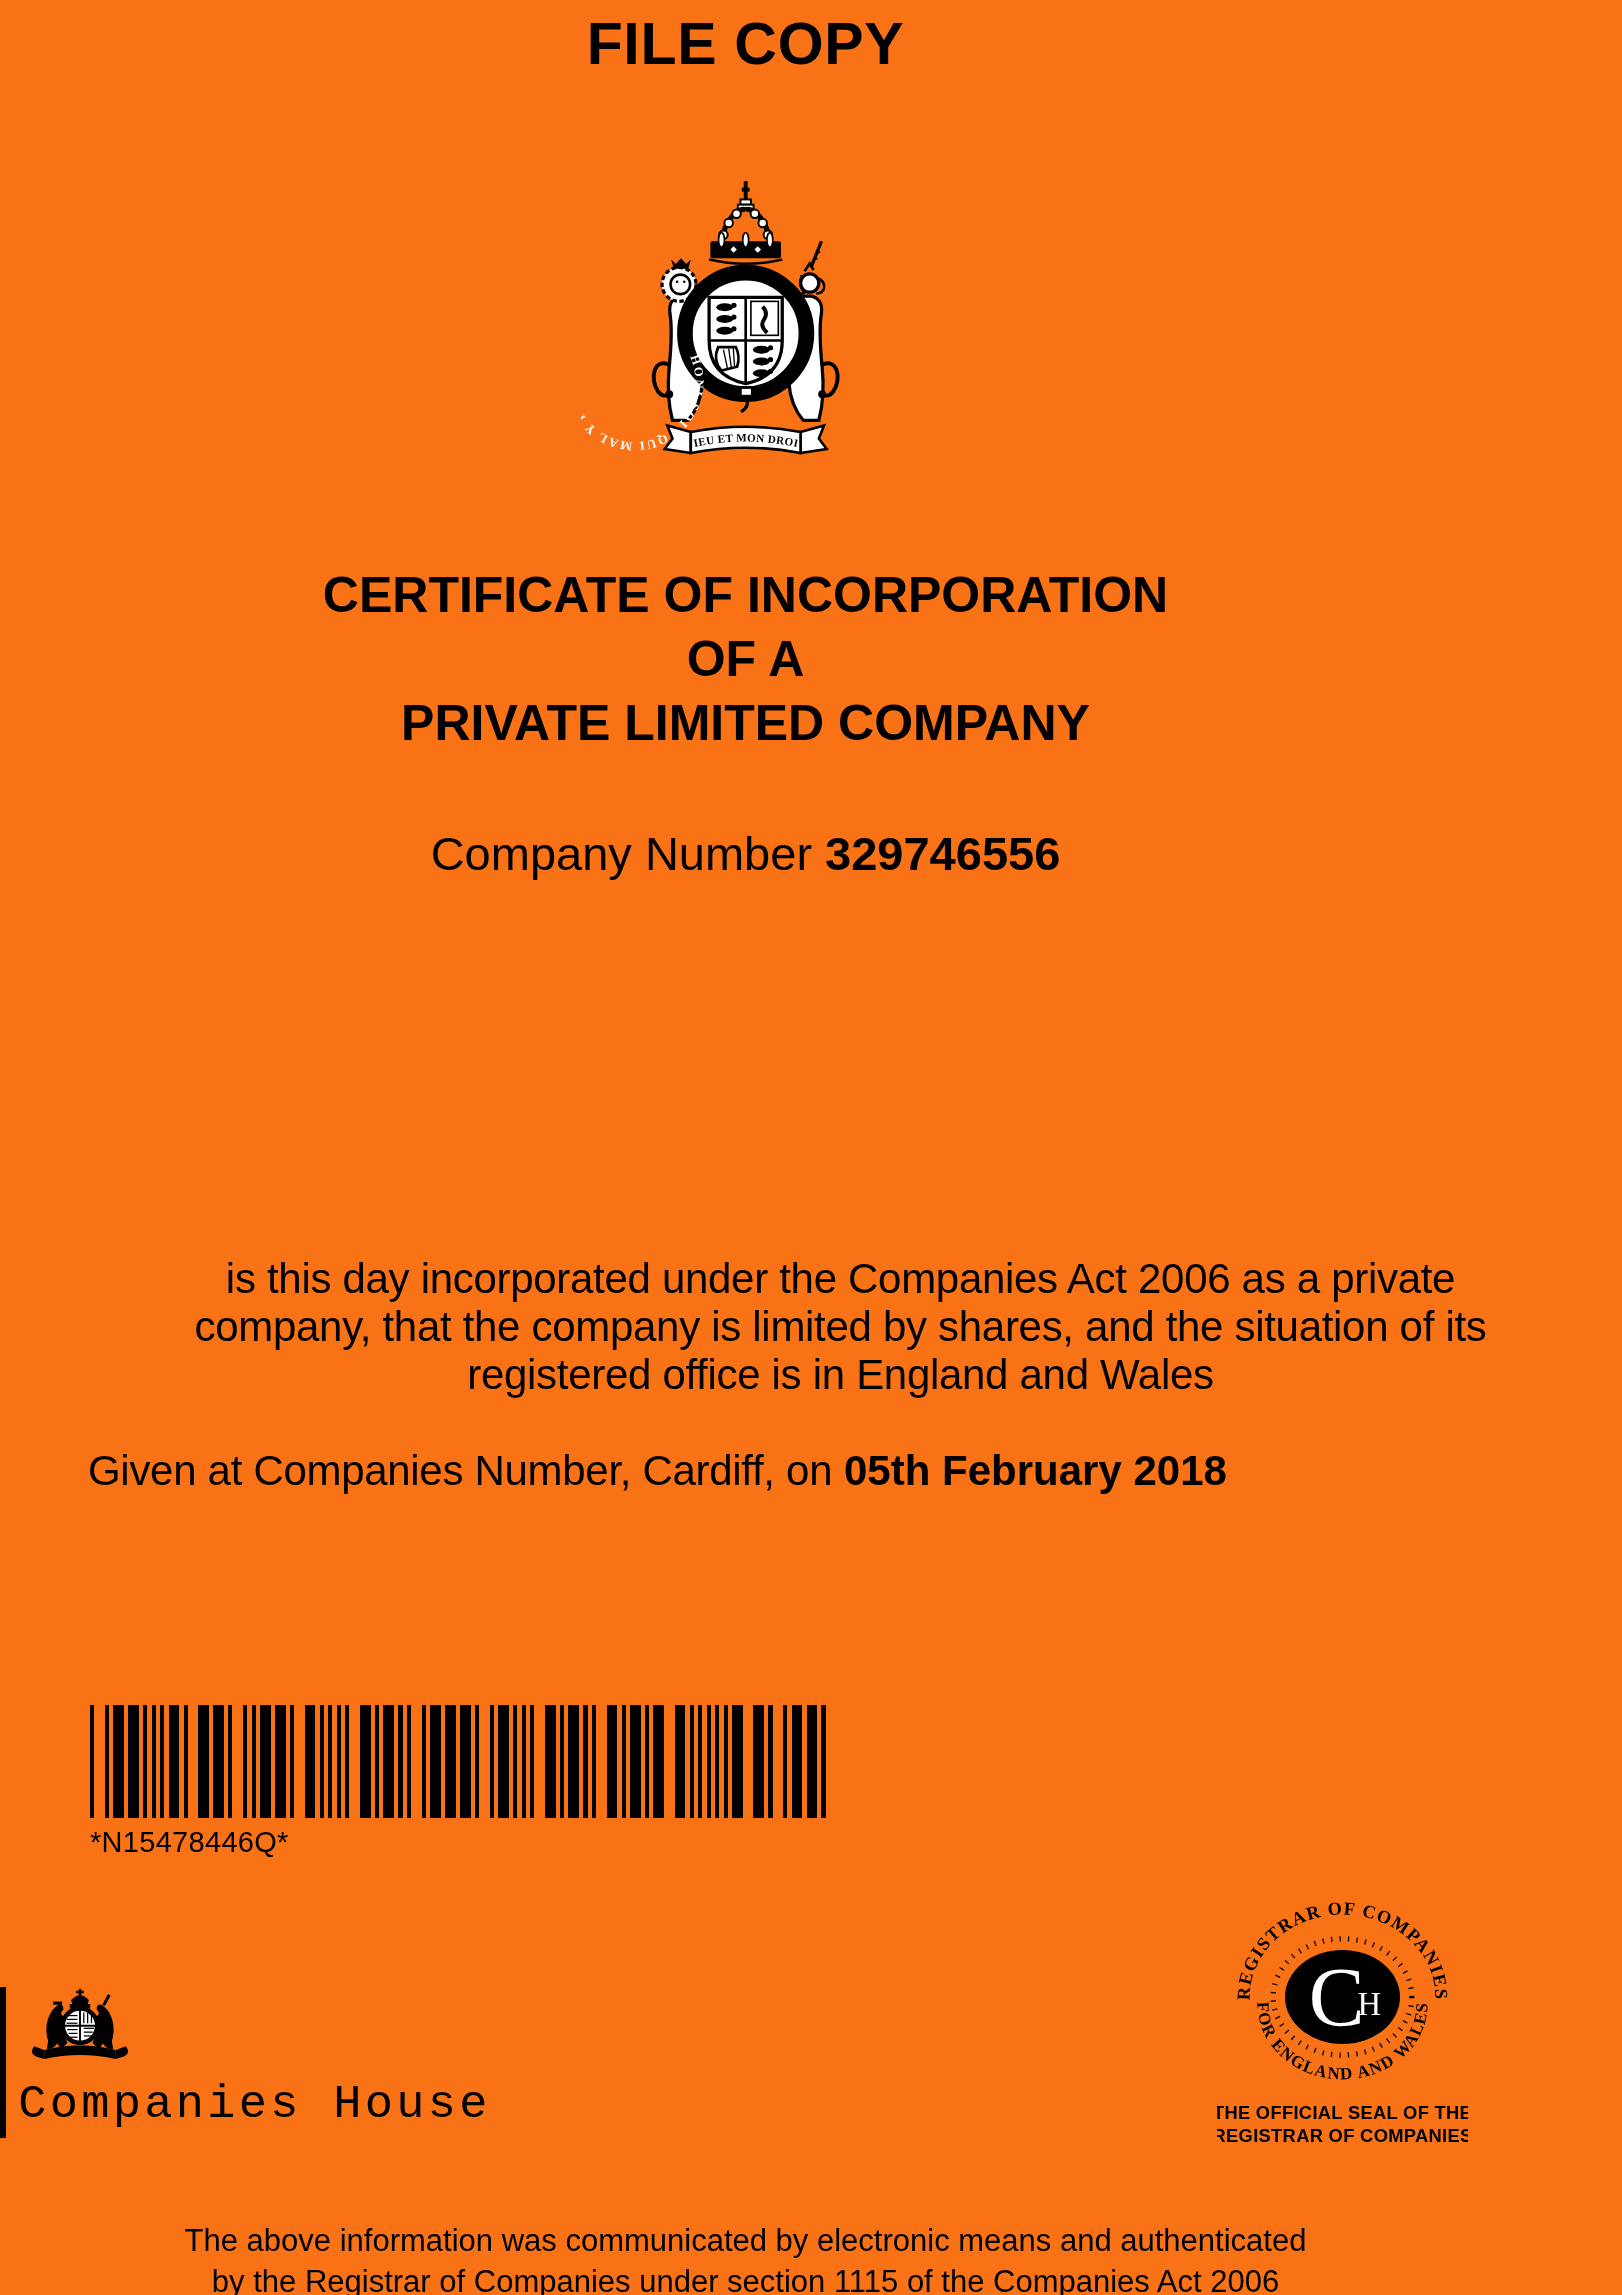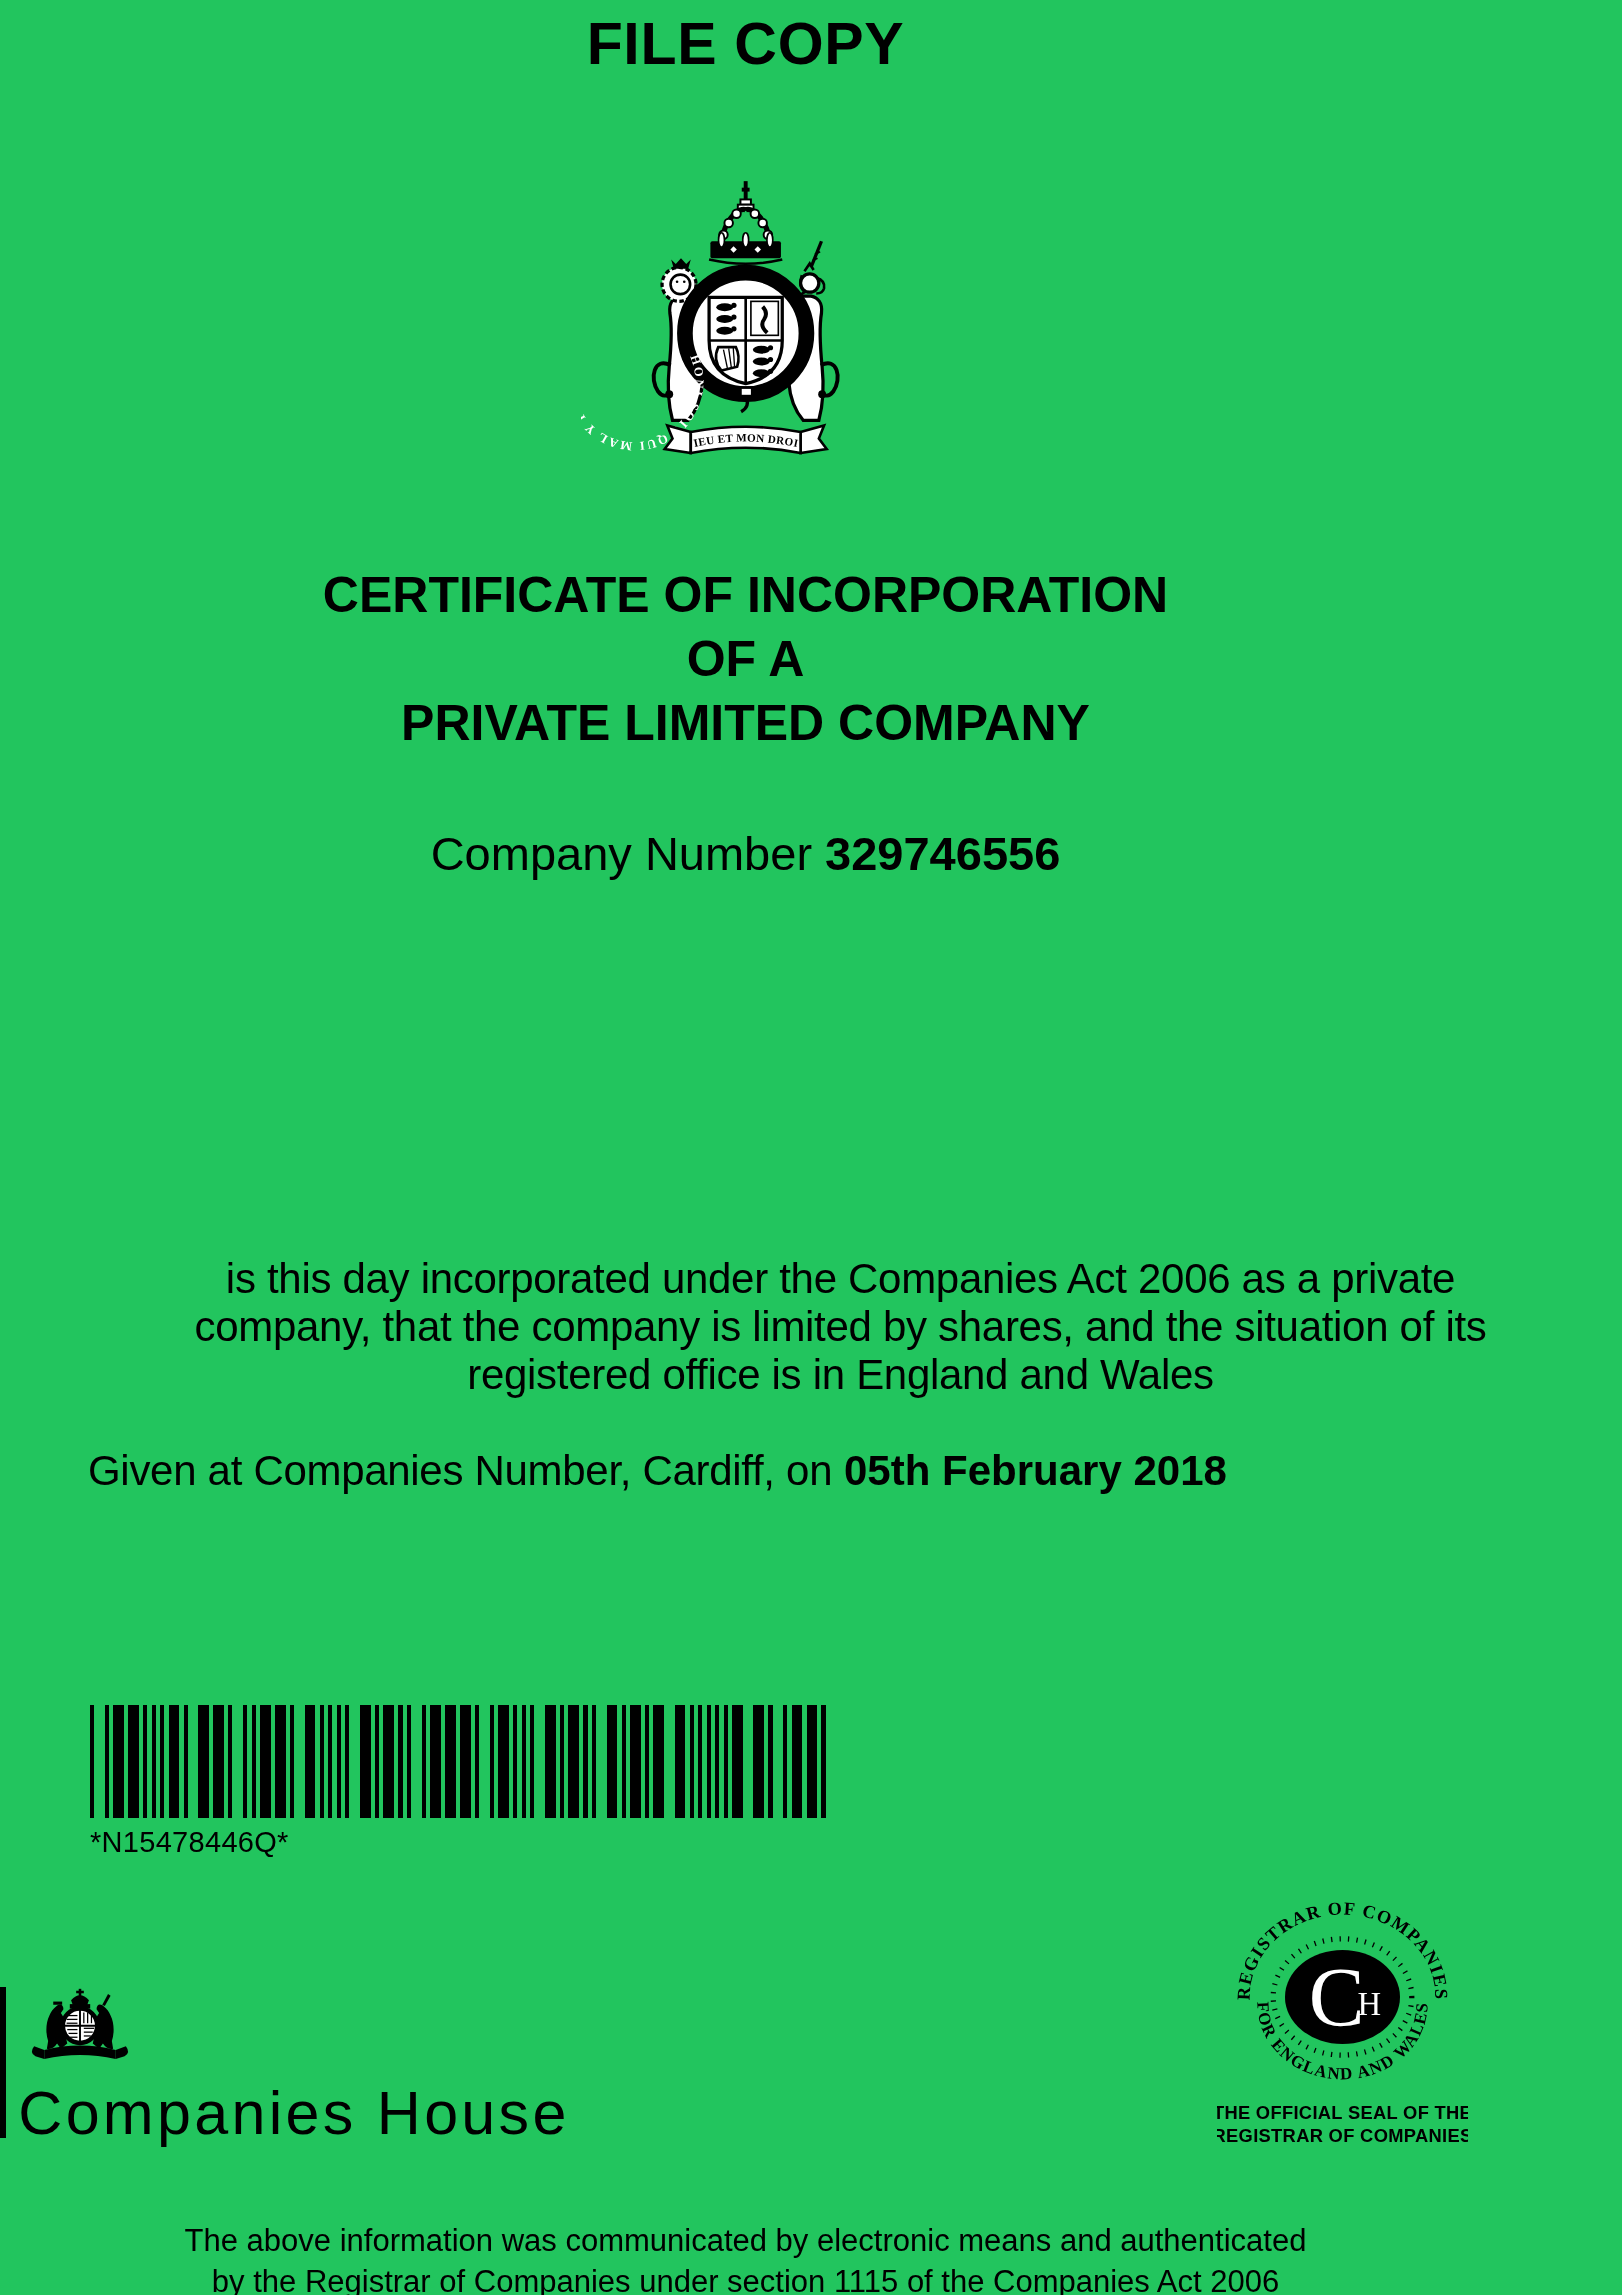--- a/index.html
+++ b/index.html
@@ -1,37 +1,37 @@
 <!DOCTYPE html>
 <html style="font-size:10.5px"><head>
 <meta charset="utf-8">
 <style>
   html,body{margin:0;padding:0;background:#fff;}
   .page{
     position:relative;width:1623px;height:2295px;margin:0 auto;
-    background:#22c55e;color:#000;overflow:hidden;
+    background:#f97316;color:#000;overflow:hidden;
     font-family:"Liberation Sans", sans-serif;
   }
   .abs{position:absolute;}
   .content-center{left:88px;width:1315px;text-align:center;}
   .stamp{top:11.8px;font-size:59px;font-weight:700;line-height:1.1;letter-spacing:0.7px;}
   .title{top:563px;font-size:50px;font-weight:700;line-height:64px;white-space:pre-line;}
   .company-number{top:826px;font-size:47px;line-height:56px;}
   .company-number .num{font-weight:700;margin-left:13px;}
   .doc-text{font-size:42px;line-height:48px;letter-spacing:-0.3px;white-space:pre-line;}
   .certify{left:88px;top:1033px;width:1479px;text-align:left;}
   .company-name{left:98px;top:1170px;font-size:43px;font-weight:700;letter-spacing:0.3px;}
   .body2{left:88px;top:1255px;width:1505px;text-align:center;}
   .given{left:88px;top:1447px;font-size:42px;letter-spacing:-0.3px;}
   .given .date{font-weight:700;margin-left:11.8px;letter-spacing:0;margin-top:24px;}
   .barcode{left:90px;top:1705px;width:736px;height:113px;}
   .barcode-label{left:90px;top:1826px;font-size:29px;letter-spacing:0.3px;}
   .logo-bar{left:0;top:1987px;width:5.9px;height:151px;background:#000;}
   .logo-crest{left:22px;top:1985px;}
-  .logo-text{left:18.3px;top:2078px;font-size:61px;letter-spacing:3.3px;}
+  .logo-text{left:18.3px;top:2078px;font-size:47px;letter-spacing:3.3px;font-family:Liberation Mono, monospace;}
   .seal{left:1217px;top:1883px;}
   .footer{top:2220px;font-size:31px;line-height:41px;white-space:pre-line;}
   svg{display:block;}
 </style>
 </head>
 <body>
 
 <div class="page">
 
   <div class="abs content-center stamp">FILE COPY</div>

